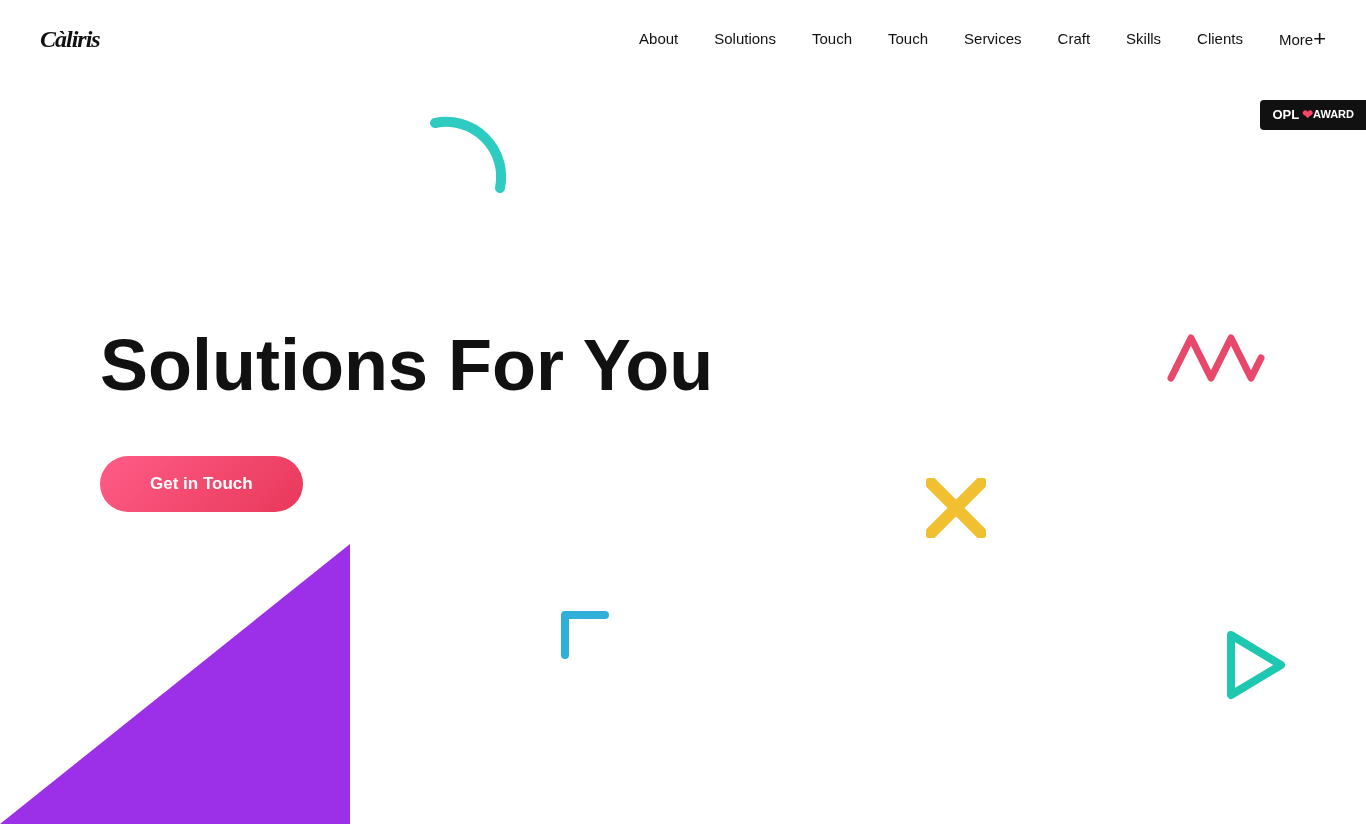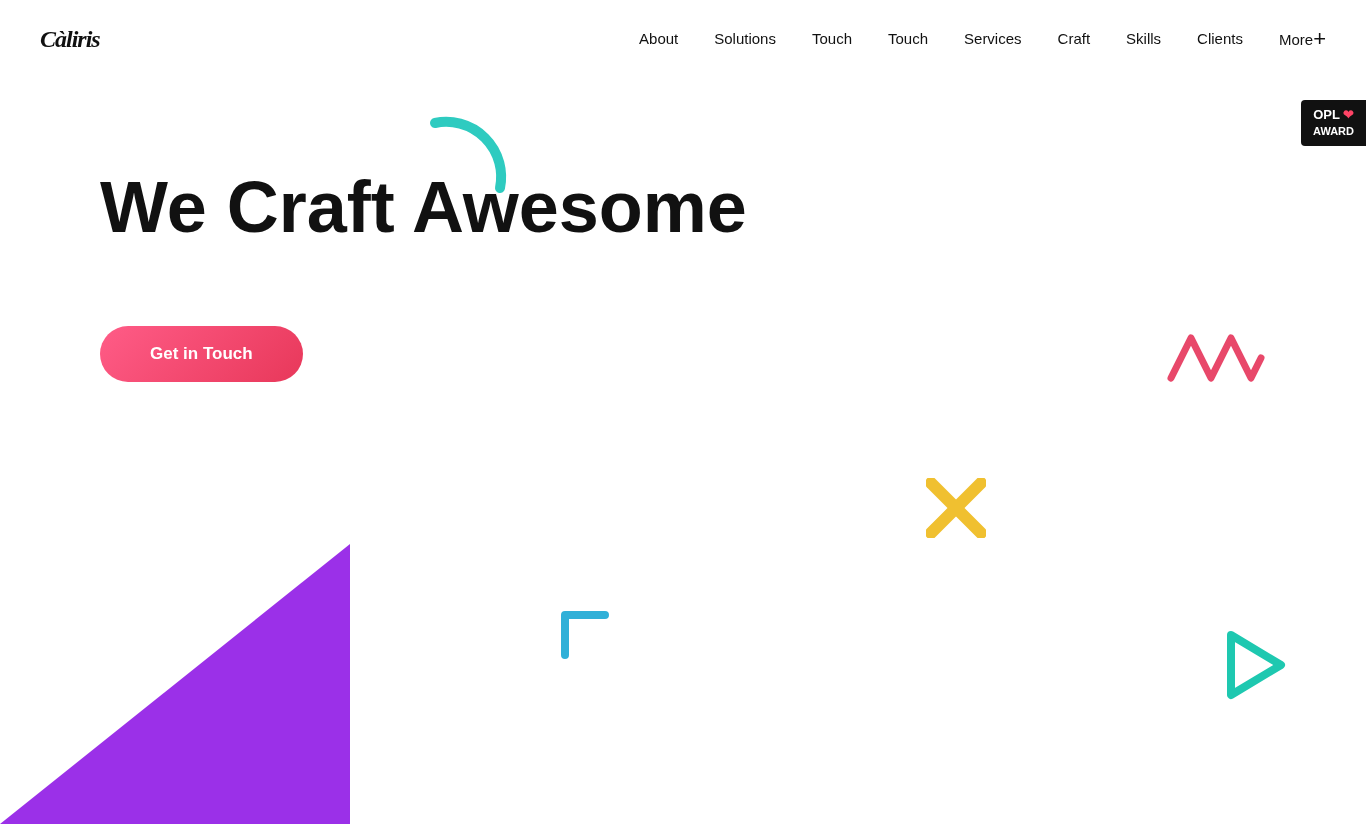--- a/index.html
+++ b/index.html
@@ -77,20 +77,21 @@
     .hero-title {
       font-size: 72px;
       font-weight: 900;
       color: #111;
       line-height: 1.1;
       margin-top: 60px;
       max-width: 900px;
     }
 
     .get-in-touch-btn {
+      margin-top: 50px;
       background: linear-gradient(135deg, #ff5c87, #e8385a);
       color: #fff;
       border: none;
       border-radius: 40px;
       padding: 18px 50px;
       font-size: 17px;
       font-weight: 600;
       cursor: pointer;
       display: inline-block;
     }
@@ -143,21 +144,21 @@
       position: fixed;
       top: 100px;
       right: 0;
       background: #111;
       color: #fff;
       font-size: 11px;
       font-weight: 700;
       padding: 6px 12px;
       border-radius: 4px 0 0 4px;
       display: flex;
-      flex-direction: column;
+      flex-direction: row;
       align-items: center;
       line-height: 1.4;
       z-index: 100;
     }
 
     .award-badge .opl {
       display: flex;
       align-items: center;
       gap: 3px;
       font-size: 13px;
@@ -222,22 +223,23 @@
 
   
   <div class="deco-arc">
     <svg width="90" height="90" viewBox="0 0 90 90" fill="none" xmlns="http://www.w3.org/2000/svg">
       <path d="M80 80 A55 55 0 0 0 15 15" stroke="#2ecbc0" stroke-width="10" fill="none" stroke-linecap="round"></path>
     </svg>
   </div>
 
   
   <h1 class="hero-title">
-    <span>We Craft Awesome</span><br>
     <br>
+    <br>
+    <span>Solutions For You</span>
   </h1>
 
   
   <button class="get-in-touch-btn">Get in Touch</button>
 
   
   <div class="deco-zigzag">
     <svg width="100" height="70" viewBox="0 0 100 70" fill="none">
       <polyline points="5,50 25,10 45,50 65,10 85,50 95,30" stroke="#e8486a" stroke-width="7" fill="none" stroke-linecap="round" stroke-linejoin="round"></polyline>
     </svg>

